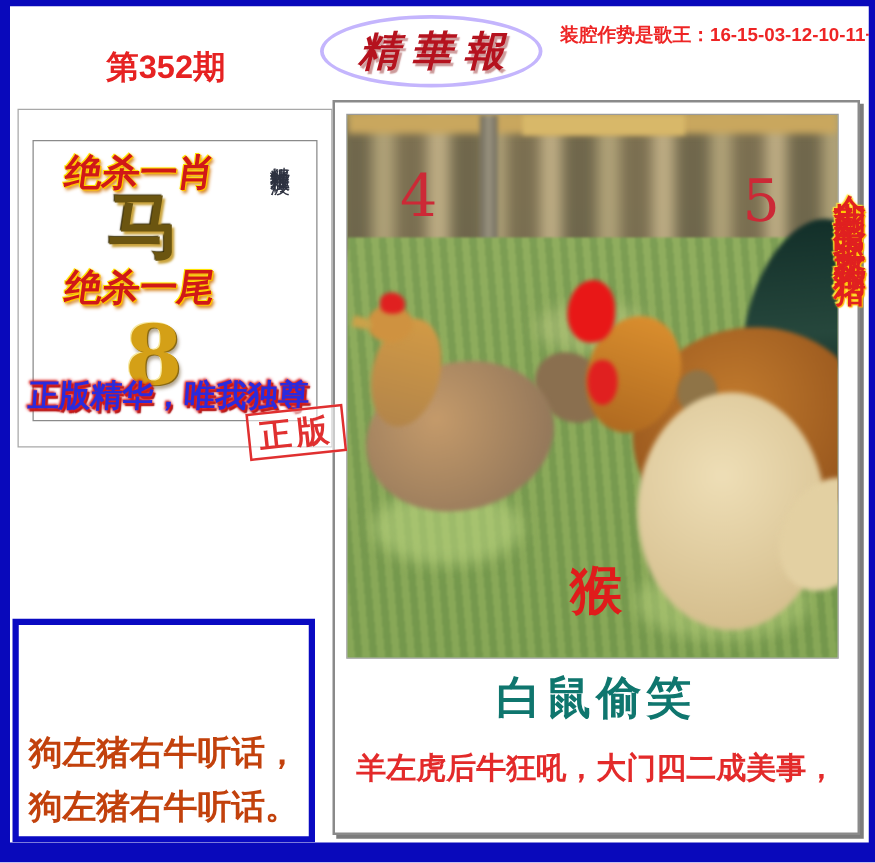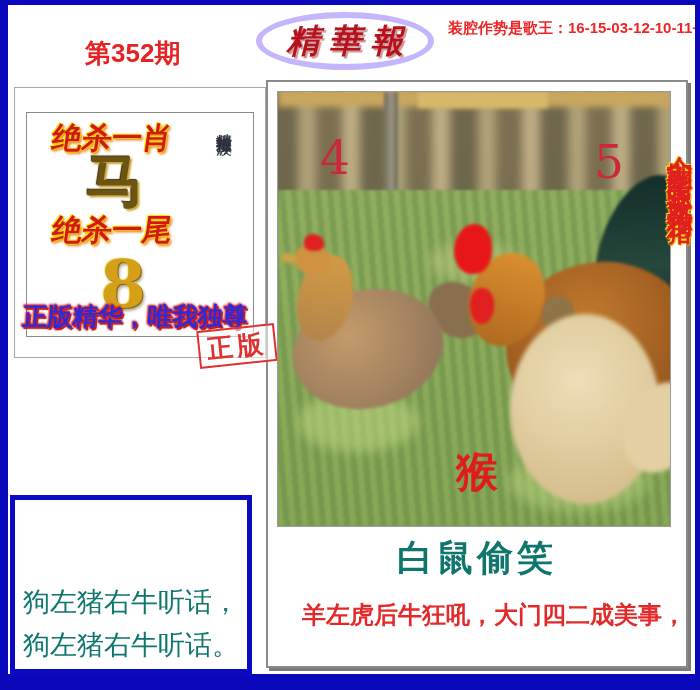--- a/index.html
+++ b/index.html
@@ -6,21 +6,21 @@
   html,body { width:700px; height:690px; background:#fff; font-family:"Liberation Sans", sans-serif; }
   .page {
     position:relative; width:700px; height:690px; background:#fff;
     border-style:solid; border-color:#0909bb;
     border-width:5px 5px 16px 8px; overflow:hidden;
   }
   
   .issue { position:absolute; left:54px; top:31px; font-size:26px; font-weight:bold; color:#e62222;margin-left:23px; }
   .masthead-oval {
     position:absolute; left:248px; top:7px; width:178px; height:58px;
-    border:6px solid #c4b5fd; border-radius:50%;
+    border:3px solid #c4b5fd; border-radius:50%;
     display:flex; align-items:center; justify-content:center;
   }
   .masthead {
     font-family:"DejaVu Serif", serif; font-size:33px; font-weight:bold; font-style:italic;
     color:#b5121e; letter-spacing:9px; text-shadow:2px 2px 1px #c99; white-space:nowrap; padding-left:9px;
   }
   .results { position:absolute; left:440px; top:14px; font-size:15px; font-weight:bold; color:#ee2525; white-space:nowrap; }
 
   
   .lbox-outer { position:absolute; left:6px; top:82px; width:252px; height:271px; border:1px solid #a8a8a8; background:#fff; }
@@ -55,21 +55,21 @@
     border:2px solid #e03030; color:#e03030; background:rgba(255,255,255,.55);
     font-size:26px; font-weight:bold; display:flex; align-items:center; justify-content:center;
     letter-spacing:4px; transform:rotate(-6deg);
   }
 
   
   .blbox {
     position:absolute; left:2px; top:490px; width:242px; height:179px;
     border:5px solid #0a0ac2; background:#fff;
   }
-  .blbox .verse { position:absolute; left:8px; bottom:2px; font-size:27px; font-weight:normal; color:#0f766e; line-height:43px; white-space:nowrap; }
+  .blbox .verse { position:absolute; left:8px; bottom:2px; font-size:27px; font-weight:bold; color:#c2410c; line-height:43px; white-space:nowrap; }
 
   
   .panel {
     position:absolute; left:258px; top:75px; width:422px; height:588px; background:#fff;
     border:2px solid #8a8a8a; box-shadow:3px 3px 0 rgba(80,80,80,.75);
   }
   .photo { position:absolute; left:10px; top:10px; width:392px; height:434px; overflow:hidden; outline:1px solid #9a9a9a; background:#7fa055; }
   .ph-bg  { position:absolute; inset:0; background:linear-gradient(180deg,#9aa06a 0,#8e9663 95px,#7f9c55 135px,#7da05a 100%); }
   .ph-fence { position:absolute; left:-8px; top:0; width:410px; height:112px;
     background:repeating-linear-gradient(90deg,#6a5f48 0 28px,#b5a37b 28px 46px,#77684e 46px 72px,#c5b089 72px 90px);
@@ -97,21 +97,21 @@
   .roo-comb   { left:176px; top:132px; width:38px; height:50px; background:#e81717; border-radius:55% 45% 45% 45%; }
   .roo-wattle { left:192px; top:196px; width:24px; height:36px; background:#e02020; border-radius:50% 50% 55% 55%; }
   .pale-head  { left:264px; top:204px; width:32px; height:36px; background:#8f7447; }
   .pale-body  { left:232px; top:222px; width:150px; height:190px; background:radial-gradient(circle at 45% 35%,#eedeb6,#d4bd8c 85%); filter:blur(2px); }
   .pale-tail  { left:348px; top:288px; width:72px; height:95px; background:#e3d0a2; transform:rotate(28deg); filter:blur(2px); }
   .ph-num { position:absolute; font-family:"DejaVu Serif", serif; font-size:47px; color:#cc2936; z-index:5; }
   .num4 { left:42px;  top:38px; }
   .num5 { left:316px; top:42px; }
   .ph-zodiac { position:absolute; left:178px; top:352px; font-size:42px; font-weight:bold; color:#e01b1b; z-index:5; }
   .caption { position:absolute; left:0; top:452px; width:100%; text-align:center; font-size:36px; font-weight:bold; color:#0f766e; letter-spacing:4px; }
-  .panel-verse { position:absolute; left:0; top:512px; width:100%; text-align:right; font-size:24px; font-weight:bold; color:#e32a2a; line-height:42px; white-space:nowrap; }
+  .panel-verse { position:absolute; left:0; top:512px; width:100%; text-align:center; font-size:24px; font-weight:bold; color:#e32a2a; line-height:42px; white-space:nowrap; }
 
   
   .right-slogan {
     position:absolute; left:658px; top:130px; height:356px; width:32px; z-index:7;
     writing-mode:vertical-rl; text-orientation:upright;
     font-size:26px; font-weight:bold; color:#e02020; letter-spacing:7px;
     text-shadow:0 0 2px #ffd800, 1px 1px 1px #ffaa00, -1px -1px 1px #ffe94d;
   }
 </style>
 </head>

